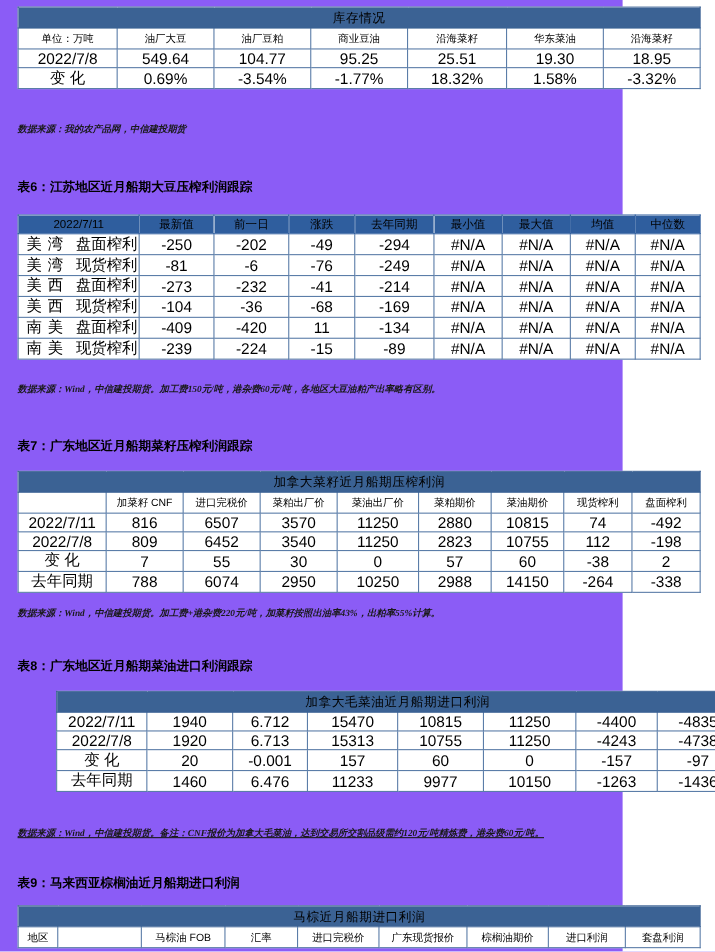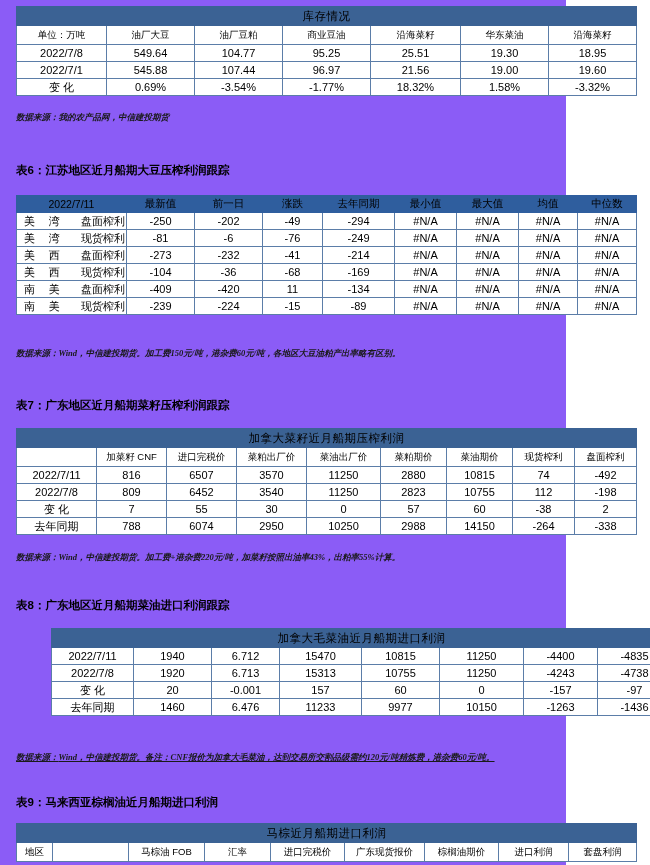--- a/index.html
+++ b/index.html
@@ -67,21 +67,21 @@
     font-size: 10.5px;
     height: 17px;
     border: 1px solid #2f5e9e !important;
   }
   .hdr-plain {
     background: #ffffff;
     color: #000000;
     font-size: 9.5px;
     height: 19px;
   }
-  .cellrow { height: 17px; font-size: 11px; }
+  .cellrow { height: 17px; font-size: 14px; }
 
   
   .tbl-wrap { position: absolute; }
 
   
   .lbl3 { display:flex; justify-content:flex-start; align-items:center; padding-left:6px; gap:0; }
   .lbl3 span { display:inline-block; }
   .lbl3 .a { width: 26px; text-align:left; }
   .lbl3 .b { width: 34px; text-align:left; }
   .lbl3 .c { text-align:left; }
@@ -116,29 +116,20 @@
         <td class="hdr-plain">沿海菜籽</td>
       </tr>
       <tr class="cellrow">
         <td>2022/7/8</td>
         <td>549.64</td>
         <td>104.77</td>
         <td>95.25</td>
         <td>25.51</td>
         <td>19.30</td>
         <td>18.95</td>
-      </tr>
-      <tr class="cellrow">
-        <td>2022/7/1</td>
-        <td>545.88</td>
-        <td>107.44</td>
-        <td>96.97</td>
-        <td>21.56</td>
-        <td>19.00</td>
-        <td>19.60</td>
       </tr>
       <tr class="cellrow">
         <td>变  化</td>
         <td>0.69%</td>
         <td>-3.54%</td>
         <td>-1.77%</td>
         <td>18.32%</td>
         <td>1.58%</td>
         <td>-3.32%</td>
       </tr>

